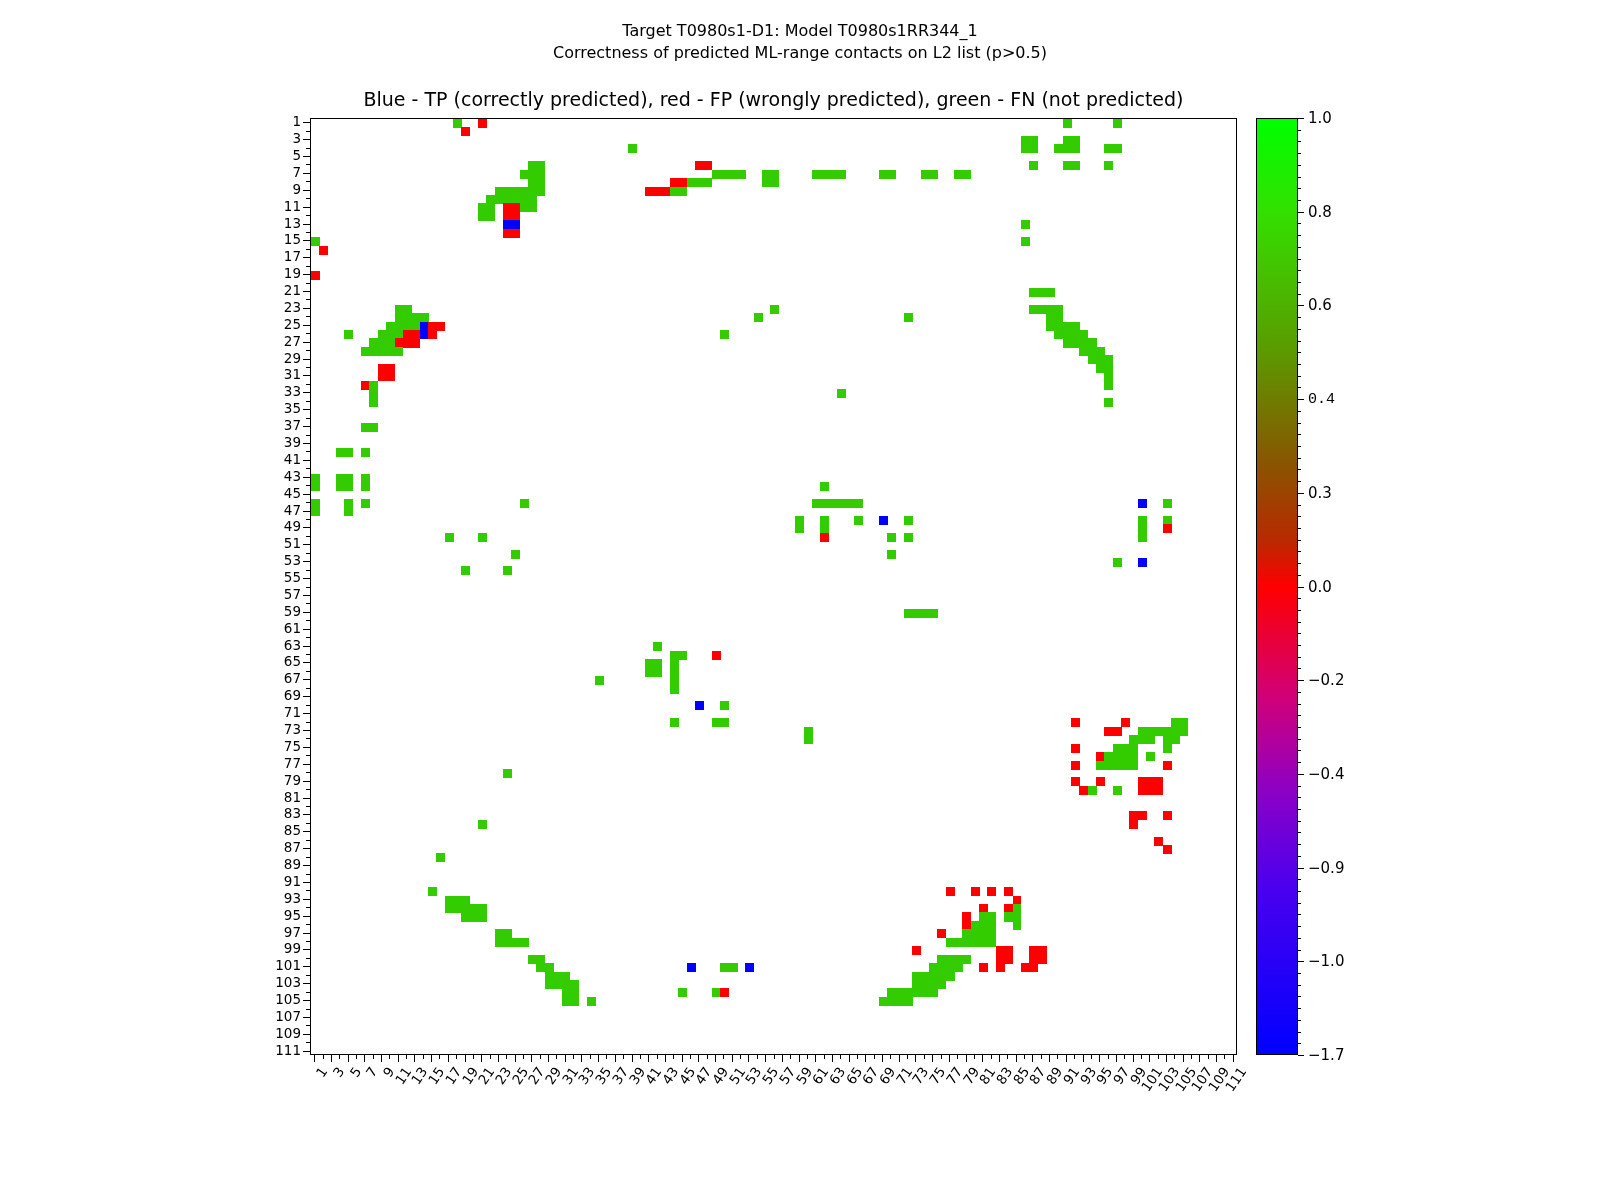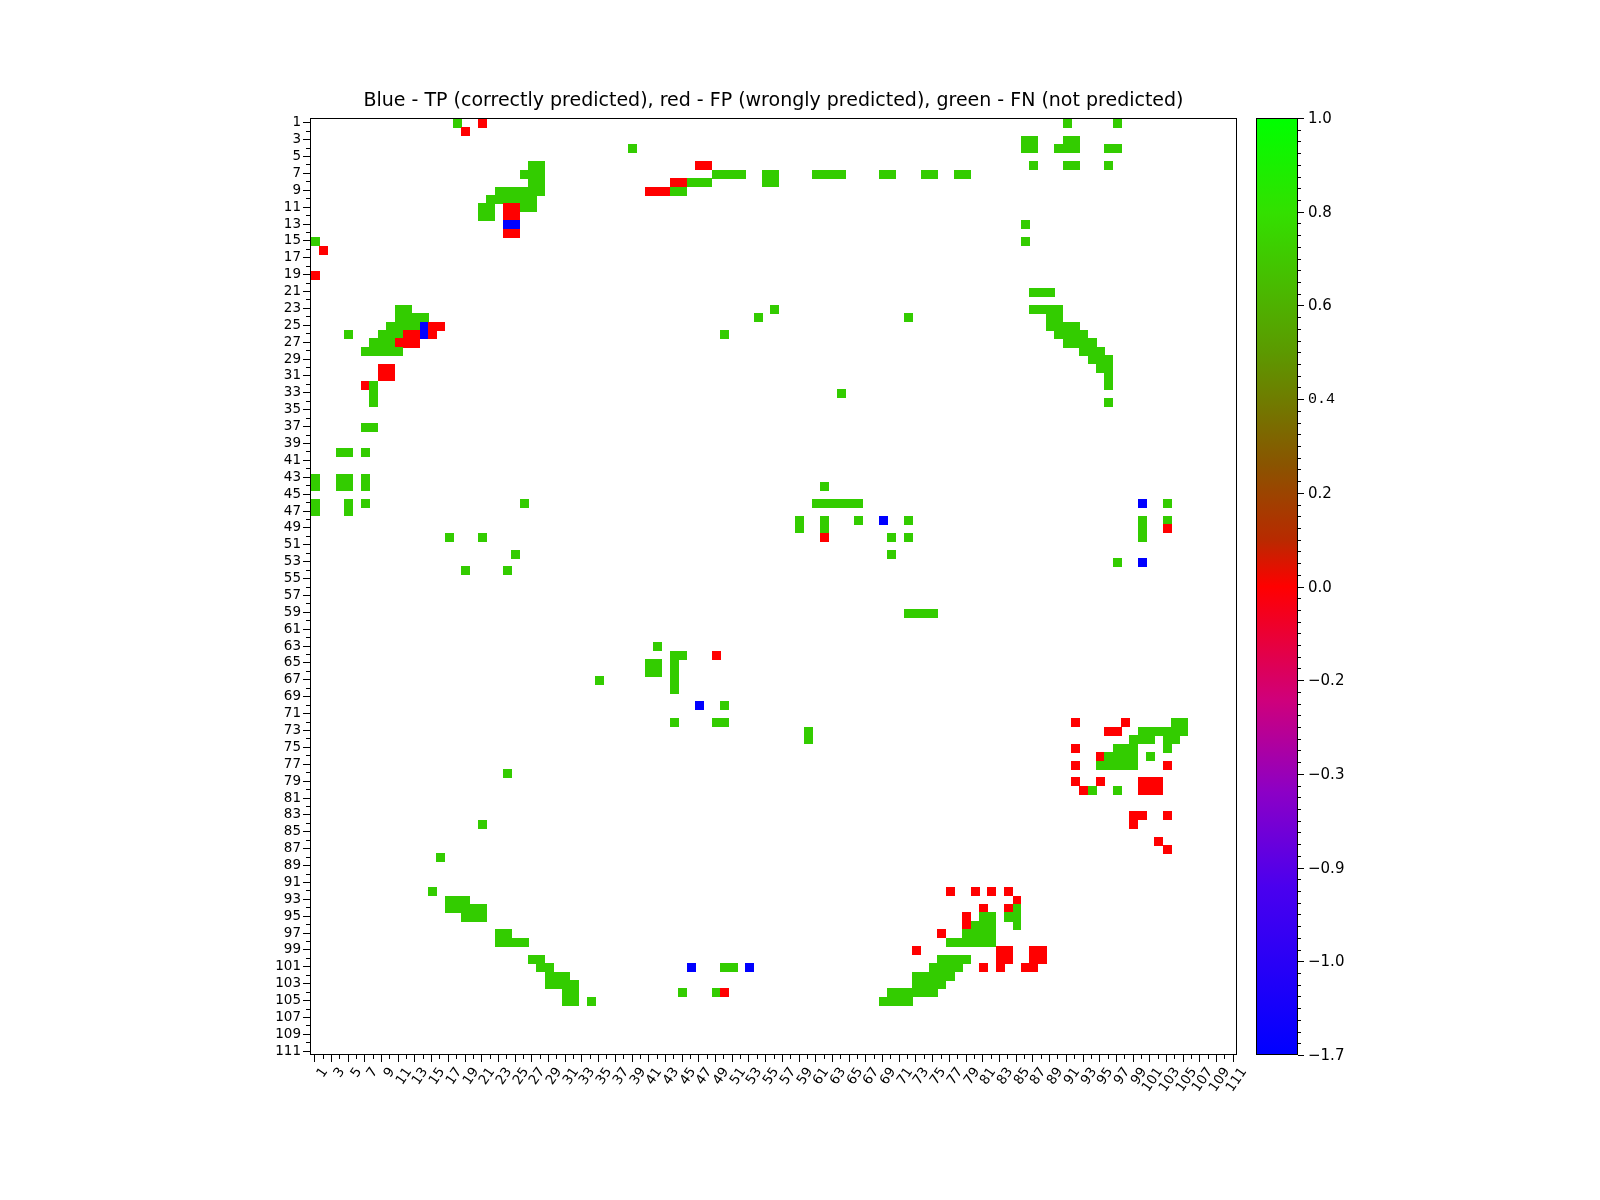--- a/index.html
+++ b/index.html
@@ -145,20 +145,22 @@
     line-height: 15px;
     white-space: nowrap;
     color: #000;
     transform: translateY(-50%);
   }
 </style>
 </head>
 <body>
 
 <div id="suptitle">
+  <span class="line">Target T0980s1-D1: Model T0980s1RR344_1</span>
+  <span class="line">Correctness of predicted ML-range contacts on L2 list (p&gt;0.5)</span>
 </div>
 
 <div id="axes-title">Blue - TP (correctly predicted), red - FP (wrongly predicted), green - FN (not predicted)</div>
 
 <div id="plot-wrap">
   <div id="plot-frame">
     <div id="cells">
         <div class="cell" style="left: 141.973px; top: 0px; width: 8.95135px; height: 9.04144px; background: rgb(51, 204, 0);"></div>
         <div class="cell" style="left: 167.027px; top: 0px; width: 8.95135px; height: 9.04144px; background: rgb(255, 0, 0);"></div>
         <div class="cell" style="left: 751.622px; top: 0px; width: 8.95135px; height: 9.04144px; background: rgb(51, 204, 0);"></div>
@@ -980,27 +982,27 @@
       <div class="cbar-tick minor" style="top: 35.1375px;"></div>
       <div class="cbar-tick minor" style="top: 23.425px;"></div>
       <div class="cbar-tick minor" style="top: 11.7125px;"></div>
       <div class="cbar-tick" style="top: 937px;"></div>
       <div class="cbar-label" style="top: 937px;">−1.7</div>
       <div class="cbar-tick" style="top: 843.3px;"></div>
       <div class="cbar-label" style="top: 843.3px;">−1.0</div>
       <div class="cbar-tick" style="top: 749.6px;"></div>
       <div class="cbar-label" style="top: 749.6px;">−0.9</div>
       <div class="cbar-tick" style="top: 655.9px;"></div>
-      <div class="cbar-label" style="top: 655.9px;">−0.3</div>
+      <div class="cbar-label" style="top: 655.9px;">−0.4</div>
       <div class="cbar-tick" style="top: 562.2px;"></div>
       <div class="cbar-label" style="top: 562.2px;">−0.2</div>
       <div class="cbar-tick" style="top: 468.5px;"></div>
       <div class="cbar-label" style="top: 468.5px;">0.0</div>
       <div class="cbar-tick" style="top: 374.8px;"></div>
-      <div class="cbar-label" style="top: 374.8px;">0.2</div>
+      <div class="cbar-label" style="top: 374.8px;">0.3</div>
       <div class="cbar-tick" style="top: 281.1px;"></div>
       <div class="cbar-label" style="top: 281.1px; font-family: Liberation Mono, monospace;">0.4</div>
       <div class="cbar-tick" style="top: 187.4px;"></div>
       <div class="cbar-label" style="top: 187.4px;">0.6</div>
       <div class="cbar-tick" style="top: 93.7px;"></div>
       <div class="cbar-label" style="top: 93.7px;">0.8</div>
       <div class="cbar-tick" style="top: 0px;"></div>
       <div class="cbar-label" style="top: 0px;">1.0</div>
     </div>
 </div>

